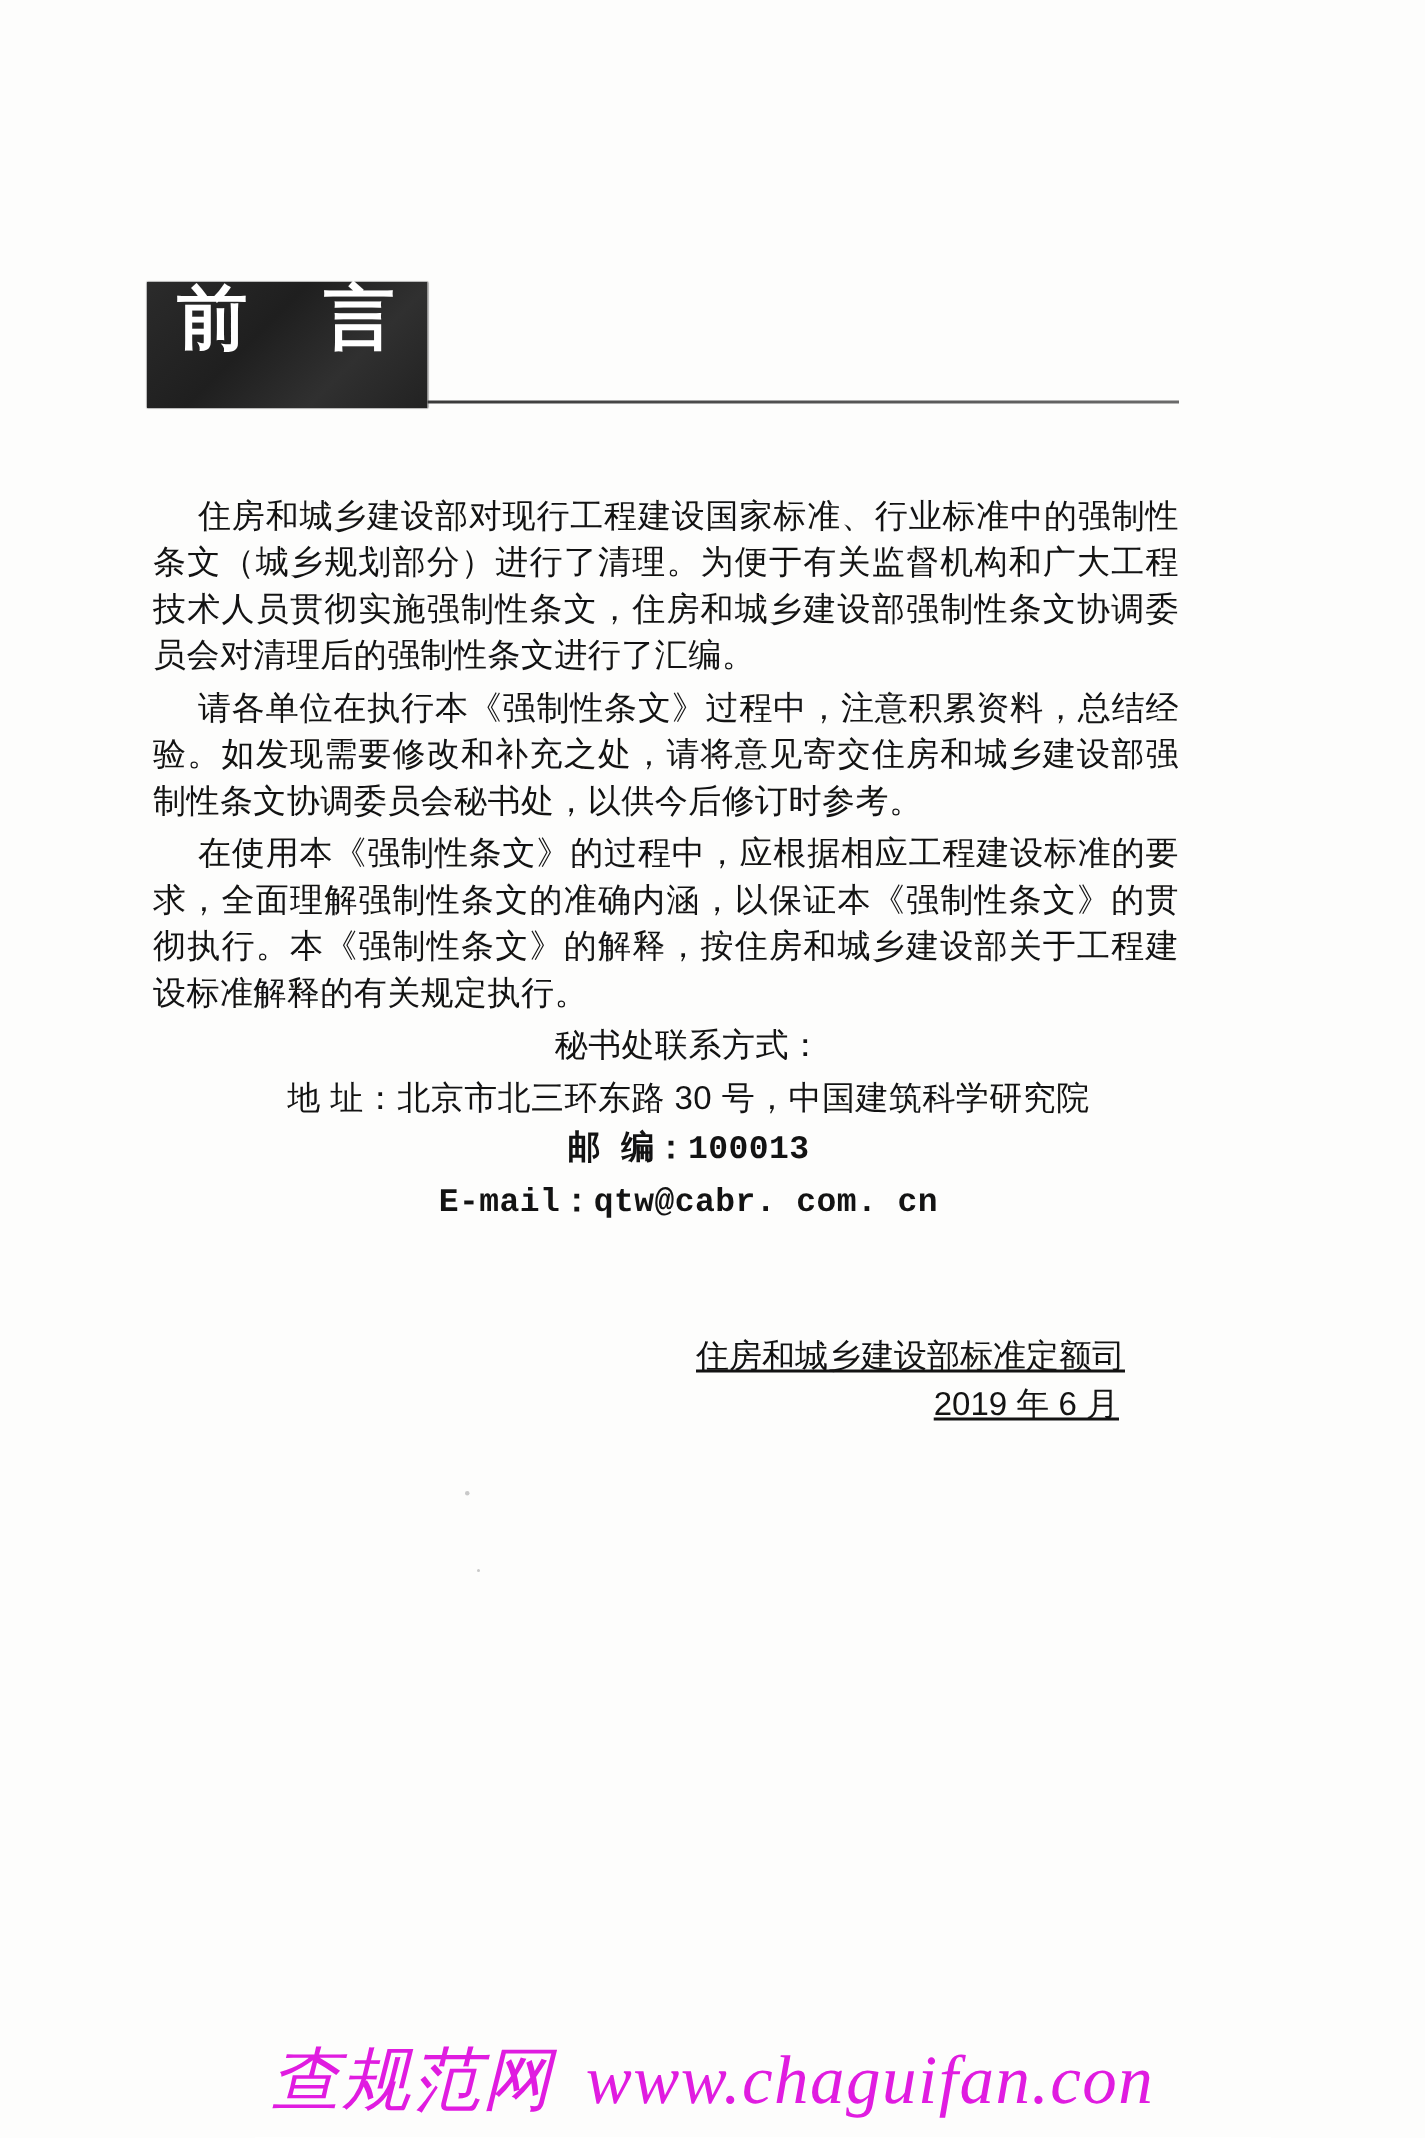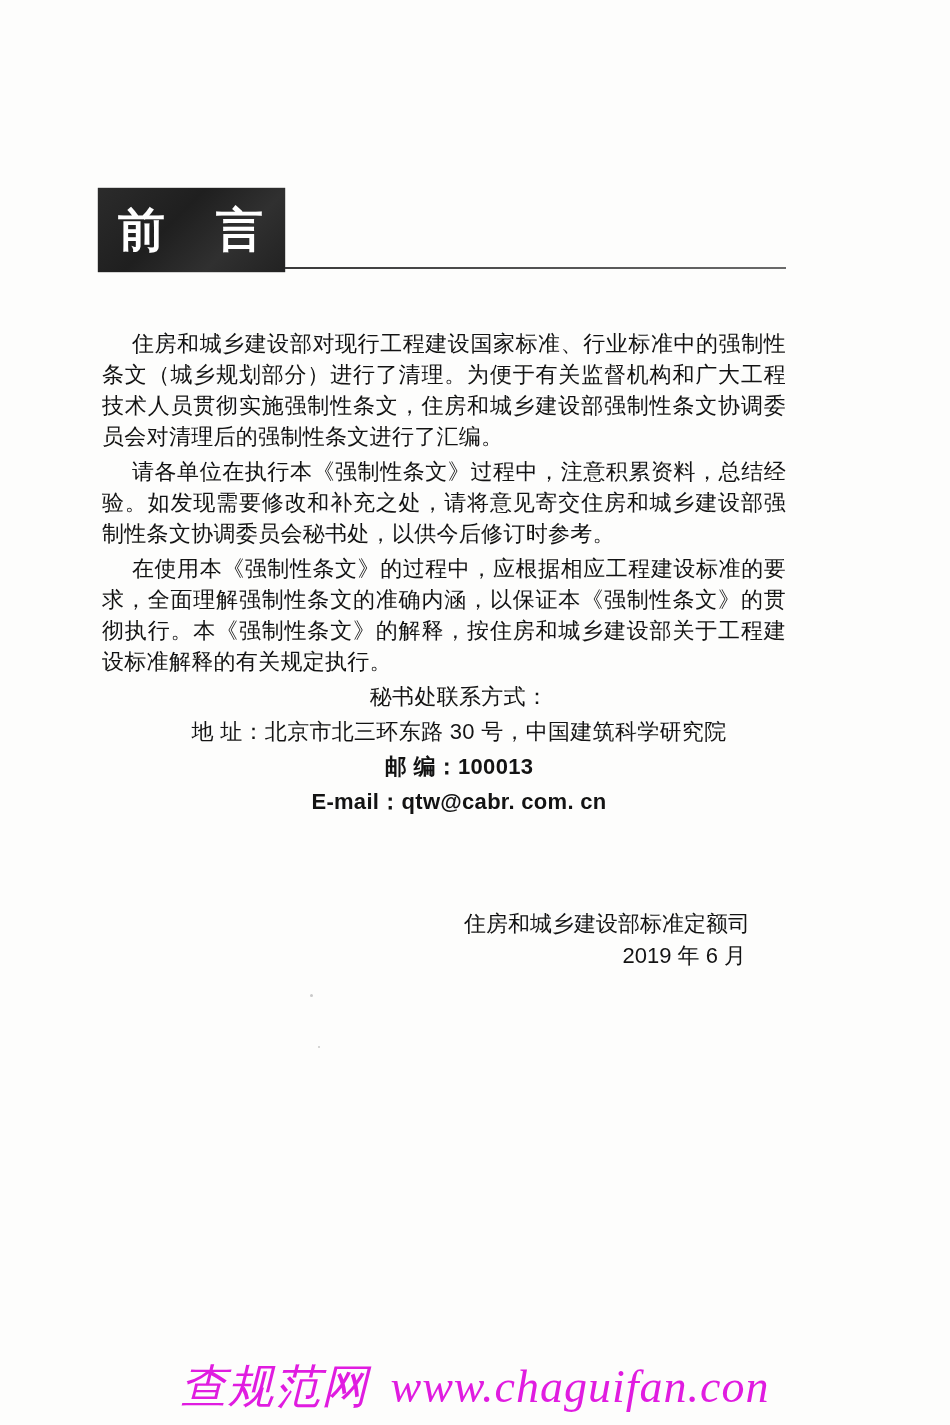--- a/index.html
+++ b/index.html
@@ -23,21 +23,21 @@
     top: 188px;
     width: 688px;
     display: flex;
     align-items: flex-end;
   }
   .title-box {
     width: 187px;
     height: 84px;
     background: linear-gradient(135deg, #2b2b2b 0%, #1f1f1f 40%, #303030 70%, #222 100%);
     display: flex;
-    align-items: center;
+    align-items: flex-start;
     justify-content: center;
     box-shadow: 0 0 1px #000;
   }
   .title-box span {
     color: #ffffff;
     font-size: 47px;
     font-weight: bold;
     letter-spacing: 2px;
     line-height: 1;
     padding-bottom: 2px;
@@ -61,32 +61,33 @@
   }
   .body-text p {
     margin: 4px;
     text-indent: 30px;
   }
   .contact-line {
     text-indent: 30px;
     text-align: center;
   }
   .latin-bold {
-    font-family: Liberation Sans, sans-serif;
+    font-family: Liberation Mono, monospace;
     font-weight: bold;
   }
   
   .signature {
     position: absolute;
     left: 98px;
-    top: 908px;
+    top: 888px;
     width: 692px;
     text-align: right;
     font-size: 22px;
     line-height: 32px;
+    text-decoration: underline;
   }
   .signature .sig-org { padding-right: 40px; }
   .signature .sig-date { padding-right: 44px; }
   
   .speck {
     position: absolute;
     width: 3px;
     height: 3px;
     border-radius: 50%;
     background: #c9c9c9;

